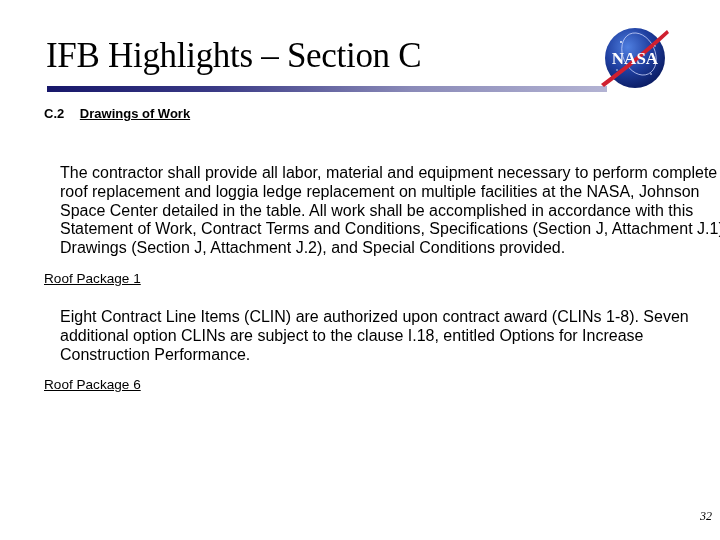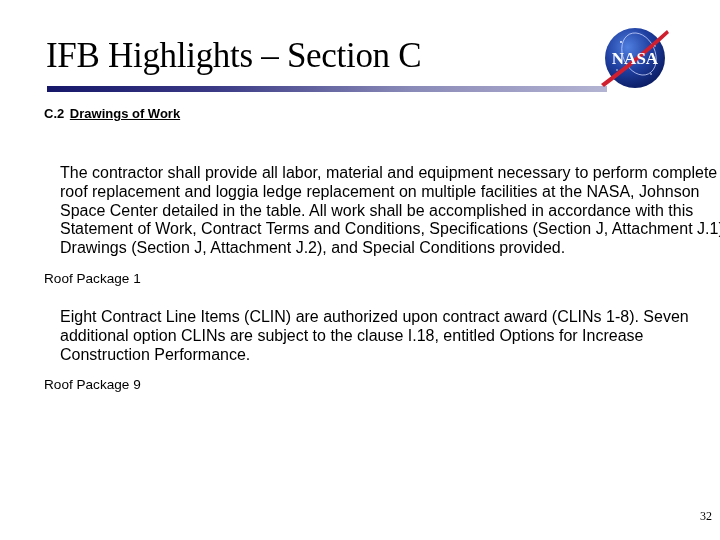--- a/index.html
+++ b/index.html
@@ -31,45 +31,47 @@
       position: absolute;
       left: 595px; top: 18px;
       width: 80px; height: 80px;
     }
     .section-head {
       position: absolute;
       left: 44px; top: 106px;
       font-size: 13px;
       font-weight: bold;
     }
-    .section-head .num { margin-right: 2px; }
+    .section-head .num { margin-right: 12px; }
     .section-head .ttl { text-decoration: underline; }
     .para {
       position: absolute;
       left: 44px;
       width: 672px;
       font-size: 16px;
       line-height: 18.8px;
       margin: 16px;
     }
     .para.intro { top: 148px; }
     .pkg-title {
       position: absolute;
       left: 44px;
       font-size: 13.6px;
+      text-decoration: underline;
     }
     .pkg1-title { top: 271px; }
     .pkg1-body { top: 292px; }
     .pkg2-title { top: 377px; }
     .pkg2-body { top: 399px; }
     .page-num {
       position: absolute;
       right: 8px; top: 509px;
       font-family: "Liberation Serif", serif;
       font-size: 12px;
+      font-style: italic;
     }
   </style>
 </head>
 <body>
 
 <div class="slide">
 
   <h1 class="title">IFB Highlights – Section C</h1>
 
   <div class="title-bar"></div>
@@ -95,17 +97,17 @@
   <div class="section-head">
     <span class="num">C.2</span>
     <span class="ttl">Drawings of Work</span>
   </div>
 
   <p class="para intro">The contractor shall provide all labor, material and equipment necessary to perform complete roof replacement and loggia ledge replacement on multiple facilities at the NASA, Johnson Space Center detailed in the table.  All work shall be accomplished in accordance with this Statement of Work, Contract Terms and Conditions, Specifications (Section J, Attachment J.1), Drawings (Section J, Attachment J.2), and Special Conditions provided.</p>
 
   <div class="pkg-title pkg1-title">Roof Package 1</div>
   <p class="para pkg1-body">Eight Contract Line Items (CLIN) are authorized upon contract award (CLINs 1-8).  Seven additional option CLINs are subject to the clause I.18, entitled Options for Increase Construction Performance.</p>
 
-  <div class="pkg-title pkg2-title">Roof Package 9</div>
+  <div class="pkg-title pkg2-title">Roof Package 6</div>
 
   <div class="page-num">32</div>
 
 </div>
 
 </body></html>

